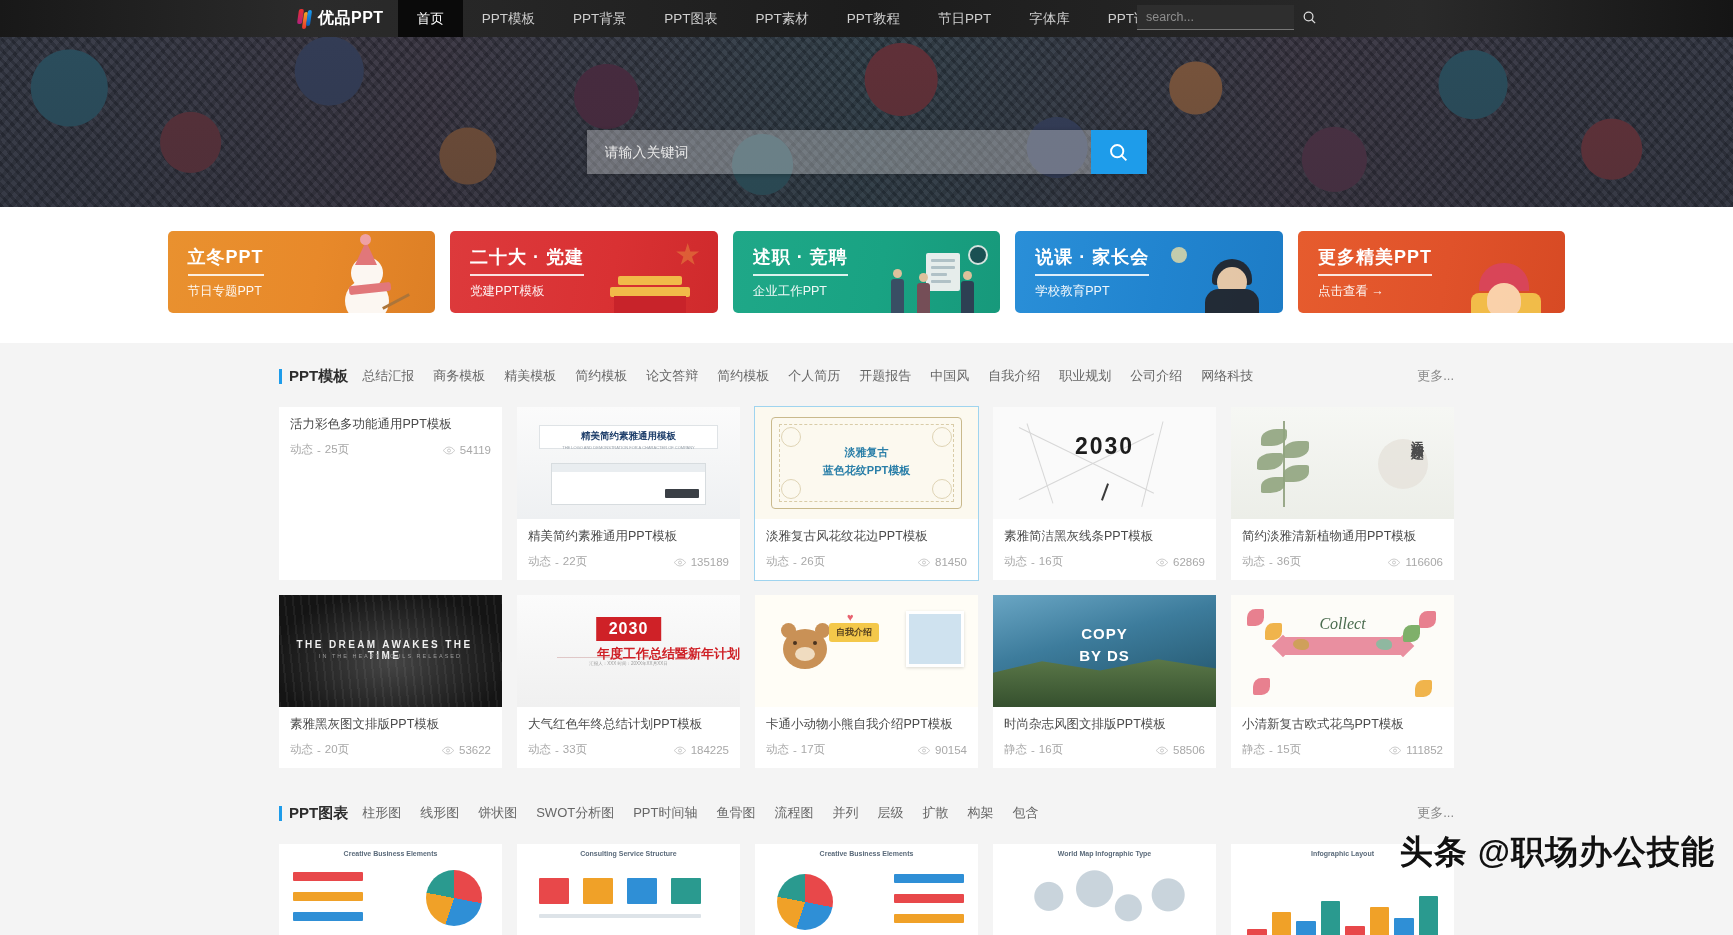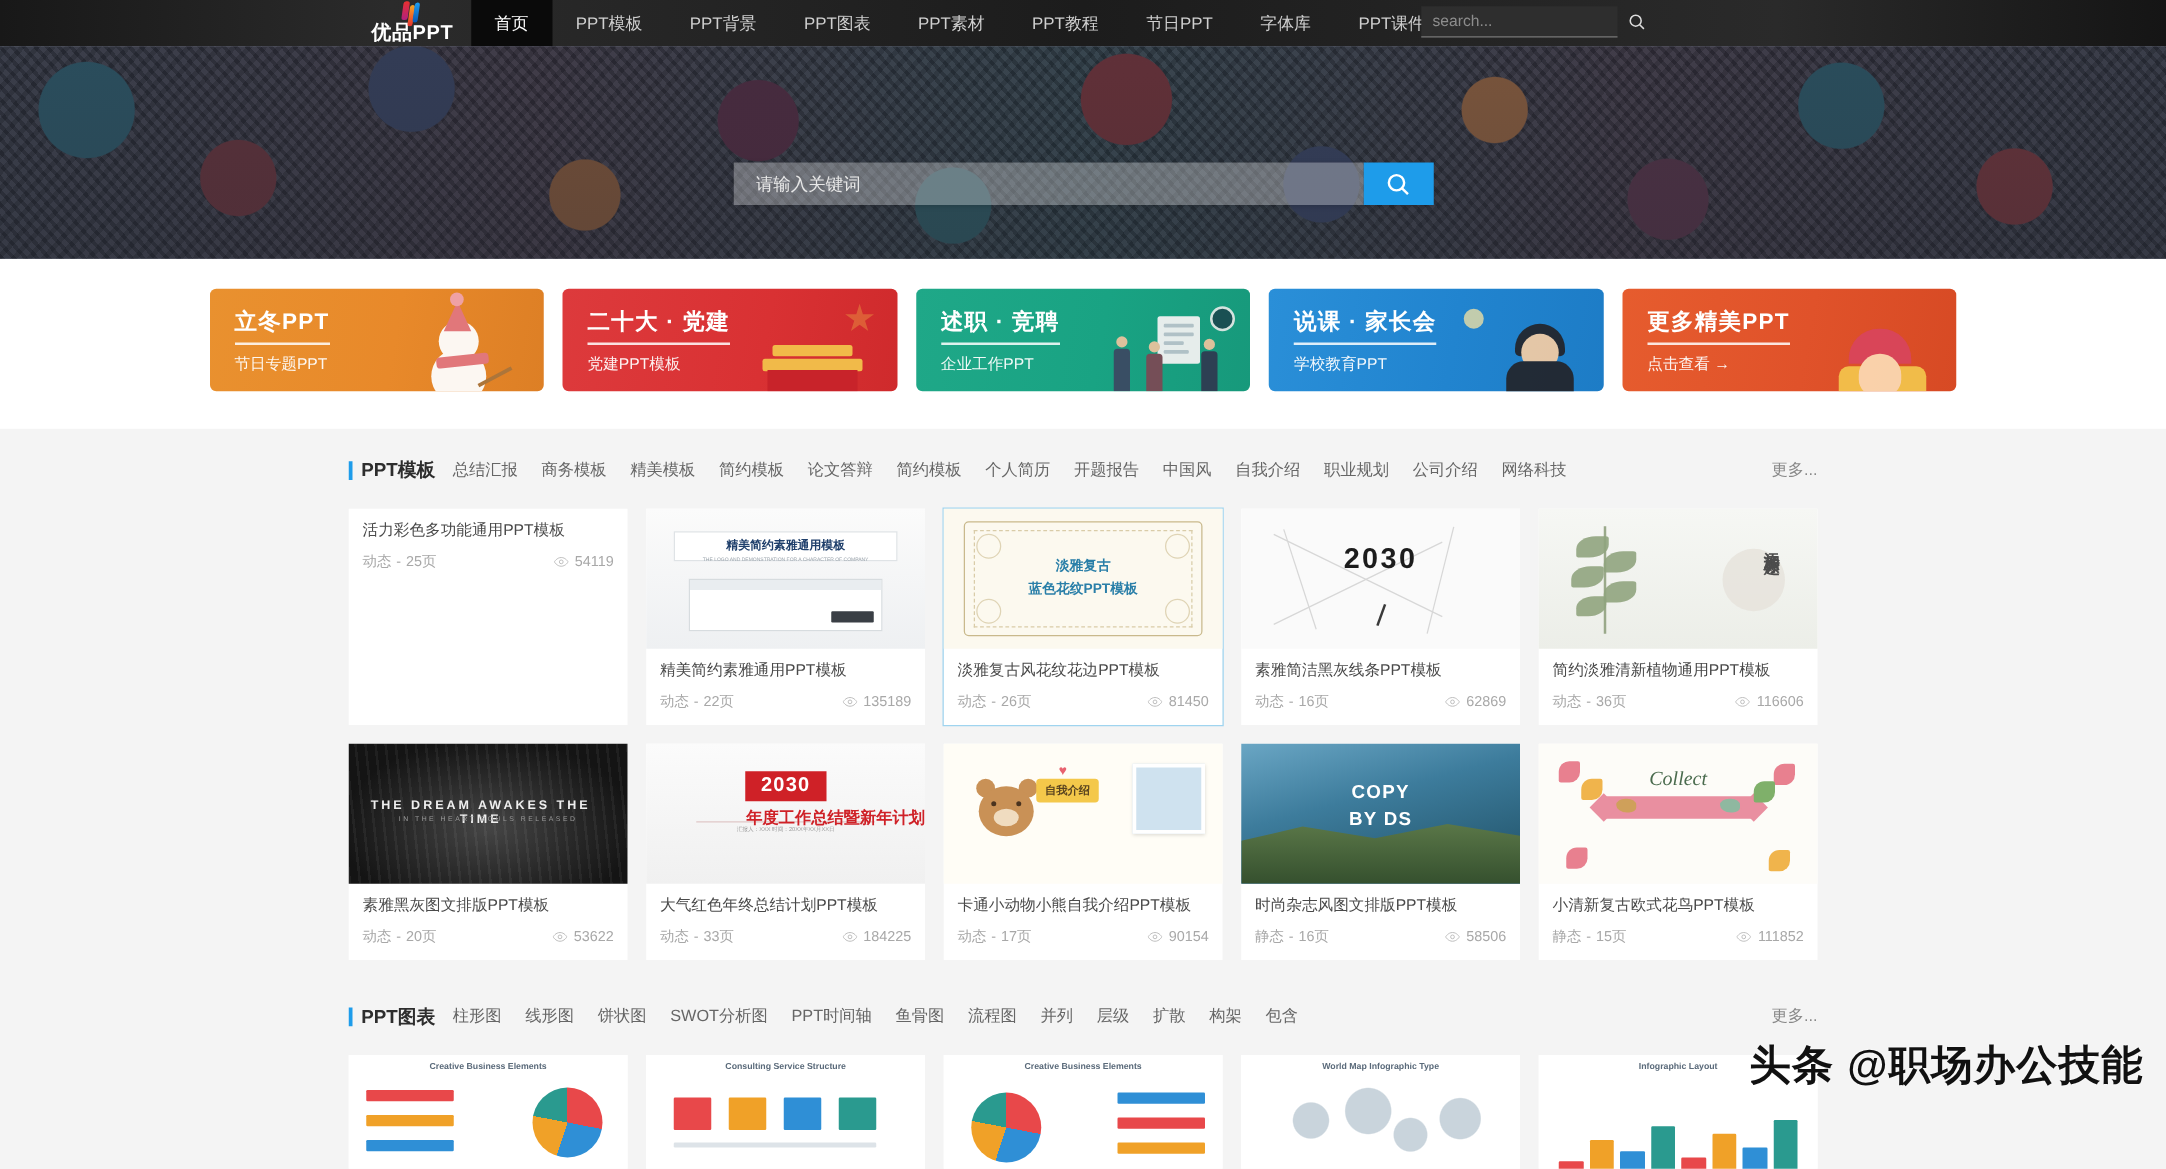--- a/index.html
+++ b/index.html
@@ -11,21 +11,21 @@
     -webkit-font-smoothing:antialiased;
   }
 
   
   .topnav{
     height:37px; background:#1f1f1f;
     background:linear-gradient(90deg,#181818 0%,#2b2b2b 18%,#1c1c1c 50%,#2a2a2a 82%,#151515 100%);
     display:flex; align-items:stretch; position:relative;
   }
   .nav-inner{ display:flex; align-items:stretch; margin-left:297px; }
-  .logo{ display:flex; align-items:center; gap:4px; padding:0 14px 0 0;flex-direction:column; }
+  .logo{ display:flex; align-items:center; gap:4px; padding:0 14px 0 0; }
   .logo-mark{ width:17px; height:22px; position:relative; }
   .logo-mark .s1{position:absolute;left:1px;top:1px;width:5px;height:15px;background:linear-gradient(180deg,#e8312f,#b3207f);border-radius:2px;transform:skewX(-8deg);}
   .logo-mark .s2{position:absolute;left:6px;top:4px;width:4px;height:17px;background:linear-gradient(180deg,#f5a623,#e8312f);border-radius:2px;transform:skewX(-8deg);}
   .logo-mark .s3{position:absolute;left:10px;top:2px;width:4px;height:16px;background:linear-gradient(180deg,#1b9df0,#0a59b5);border-radius:2px;transform:skewX(-8deg);}
   .logo-text{ color:#fff; font-size:16px; font-weight:bold; letter-spacing:.5px; }
   .nav-item{
     display:flex; align-items:center; padding:0 19px;
     color:#cfcfcf; font-size:13.5px; text-decoration:none; white-space:nowrap;
   }
   .nav-item.active{ background:#0a0a0a; color:#fff; }
@@ -74,21 +74,21 @@
   .hero-art:after{
     content:""; position:absolute; inset:0;
     background:linear-gradient(180deg,rgba(30,34,44,.42),rgba(30,34,44,.50));
   }
   .hero-inner{ position:relative; z-index:2; text-align:center; padding-top:68px; }
   .hero-title{
     color:#f0f0f0; font-size:27px; font-weight:bold; letter-spacing:1px;
     text-shadow:0 1px 4px rgba(0,0,0,.45);
   }
   .hero-search{
-    margin:25px auto 0; width:560px; height:34px; display:flex;
+    margin:25px auto 0; width:560px; height:44px; display:flex;
     box-shadow:0 1px 5px rgba(0,0,0,.22);
   }
   .hero-search-input{
     flex:1; background:rgba(255,255,255,.30);
     border:none; outline:none; padding:0 18px;
     font-size:14px; color:#fff; font-family:inherit;
   }
   .hero-search-input::placeholder{ color:#e8e8e8; }
   .hero-search-btn{
     width:56px; background:#1e9cea; border:none; cursor:pointer;

